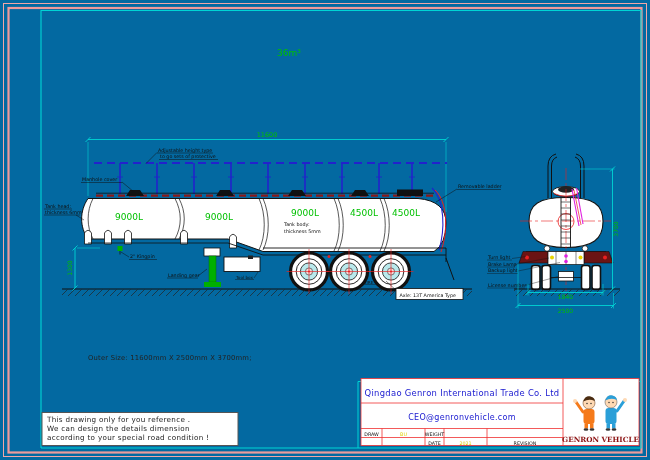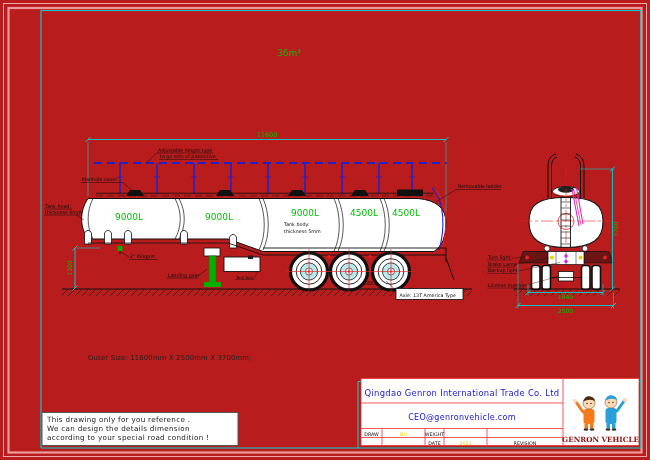--- a/index.html
+++ b/index.html
@@ -1,16 +1,16 @@
 <!DOCTYPE html>
 <html><head>
 <meta charset="utf-8">
 <style>
   html,body{margin:0;padding:0;background:#ffffff;}
-  #sheet{position:relative;width:650px;height:460px;background:#b91c1c;overflow:hidden;
+  #sheet{position:relative;width:650px;height:460px;background:#0369a1;overflow:hidden;
          font-family:"DejaVu Sans",sans-serif;}
   svg{position:absolute;left:0;top:0;}
   svg text{font-family:"DejaVu Sans",sans-serif;}
   .lbl{font-size:4.8px;fill:#111;}
   .lbl-tiny{font-size:4.2px;fill:#111;}
   .comp{font-size:9px;fill:#00c000;}
   .dim{font-size:6.5px;fill:#00c000;}
   .dim-sm{font-size:6px;fill:#00c000;}
   .vol{font-size:9px;fill:#00c000;}
   .note-t{font-size:7.2px;fill:#222;letter-spacing:0.3px;}

